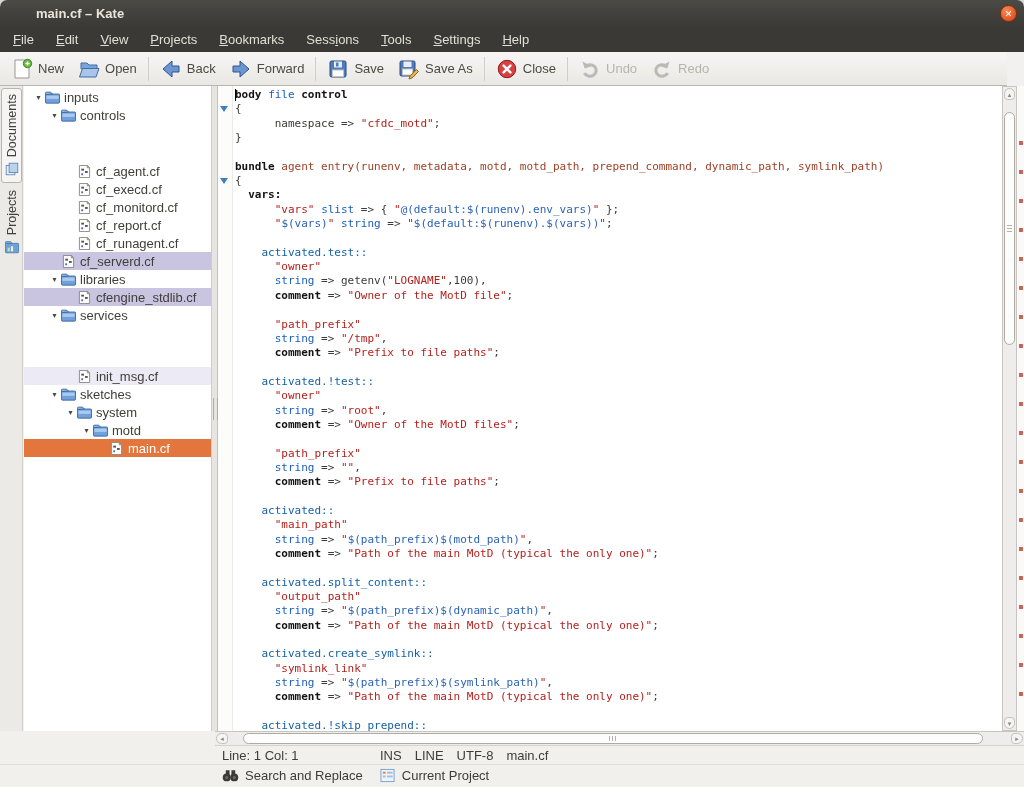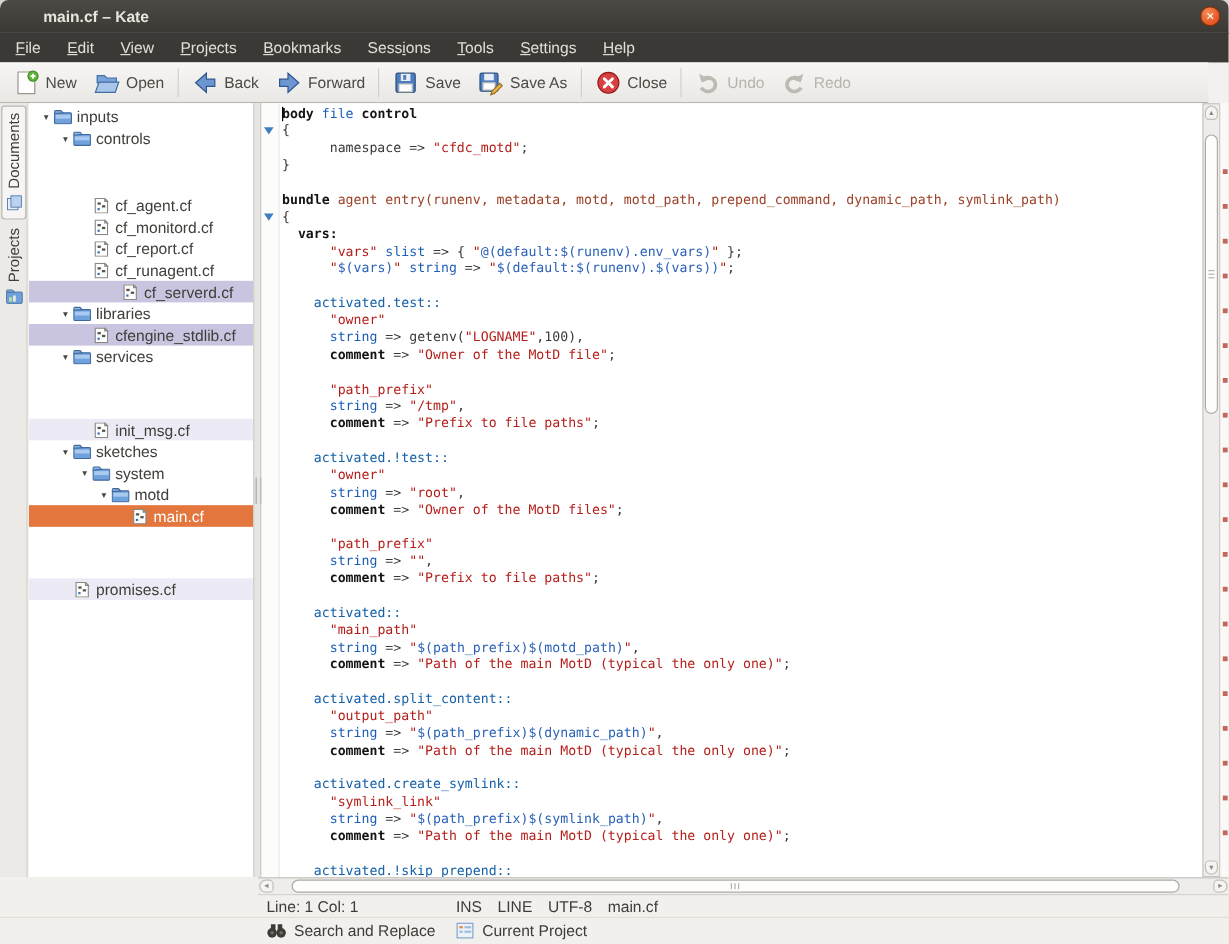--- a/index.html
+++ b/index.html
@@ -269,20 +269,31 @@
       </div>
       <div class="trow" style="padding-left: 40px;">
         <span class="arrow"></span>
         <span class="ticon"><svg viewBox="0 0 13 14">
             <path d="M1 0.5h8.5L12 3v10.5H1z" fill="#fdfdfd" stroke="#8b8880"></path>
             <path d="M9.5 0.5L12 3H9.5z" fill="#d8d6d0" stroke="#8b8880"></path>
             <rect x="3" y="4" width="3" height="2" fill="#55534e"></rect>
             <rect x="7" y="6.5" width="3" height="2" fill="#55534e"></rect>
             <rect x="3" y="9" width="2" height="2" fill="#3e6fae"></rect>
           </svg></span>
+        <span>cf_execd.cf</span>
+      </div>
+      <div class="trow" style="padding-left: 40px;">
+        <span class="arrow"></span>
+        <span class="ticon"><svg viewBox="0 0 13 14">
+            <path d="M1 0.5h8.5L12 3v10.5H1z" fill="#fdfdfd" stroke="#8b8880"></path>
+            <path d="M9.5 0.5L12 3H9.5z" fill="#d8d6d0" stroke="#8b8880"></path>
+            <rect x="3" y="4" width="3" height="2" fill="#55534e"></rect>
+            <rect x="7" y="6.5" width="3" height="2" fill="#55534e"></rect>
+            <rect x="3" y="9" width="2" height="2" fill="#3e6fae"></rect>
+          </svg></span>
         <span>cf_monitord.cf</span>
       </div>
       <div class="trow" style="padding-left: 40px;">
         <span class="arrow"></span>
         <span class="ticon"><svg viewBox="0 0 13 14">
             <path d="M1 0.5h8.5L12 3v10.5H1z" fill="#fdfdfd" stroke="#8b8880"></path>
             <path d="M9.5 0.5L12 3H9.5z" fill="#d8d6d0" stroke="#8b8880"></path>
             <rect x="3" y="4" width="3" height="2" fill="#55534e"></rect>
             <rect x="7" y="6.5" width="3" height="2" fill="#55534e"></rect>
             <rect x="3" y="9" width="2" height="2" fill="#3e6fae"></rect>
@@ -293,21 +304,21 @@
         <span class="arrow"></span>
         <span class="ticon"><svg viewBox="0 0 13 14">
             <path d="M1 0.5h8.5L12 3v10.5H1z" fill="#fdfdfd" stroke="#8b8880"></path>
             <path d="M9.5 0.5L12 3H9.5z" fill="#d8d6d0" stroke="#8b8880"></path>
             <rect x="3" y="4" width="3" height="2" fill="#55534e"></rect>
             <rect x="7" y="6.5" width="3" height="2" fill="#55534e"></rect>
             <rect x="3" y="9" width="2" height="2" fill="#3e6fae"></rect>
           </svg></span>
         <span>cf_runagent.cf</span>
       </div>
-      <div class="trow hl-lavender" style="padding-left: 64px; text-align: right;">
+      <div class="trow hl-lavender" style="padding-left: 24px; text-align: right;">
         <span class="arrow"></span>
         <span class="ticon"><svg viewBox="0 0 13 14">
             <path d="M1 0.5h8.5L12 3v10.5H1z" fill="#fdfdfd" stroke="#8b8880"></path>
             <path d="M9.5 0.5L12 3H9.5z" fill="#d8d6d0" stroke="#8b8880"></path>
             <rect x="3" y="4" width="3" height="2" fill="#55534e"></rect>
             <rect x="7" y="6.5" width="3" height="2" fill="#55534e"></rect>
             <rect x="3" y="9" width="2" height="2" fill="#3e6fae"></rect>
           </svg></span>
         <span>cf_serverd.cf</span>
       </div>
@@ -381,31 +392,20 @@
       <div class="trow hl-selected" style="padding-left: 72px;">
         <span class="arrow"></span>
         <span class="ticon"><svg viewBox="0 0 13 14">
             <path d="M1 0.5h8.5L12 3v10.5H1z" fill="#fdfdfd" stroke="#8b8880"></path>
             <path d="M9.5 0.5L12 3H9.5z" fill="#d8d6d0" stroke="#8b8880"></path>
             <rect x="3" y="4" width="3" height="2" fill="#55534e"></rect>
             <rect x="7" y="6.5" width="3" height="2" fill="#55534e"></rect>
             <rect x="3" y="9" width="2" height="2" fill="#3e6fae"></rect>
           </svg></span>
         <span>main.cf</span>
-      </div>
-      <div class="trow hl-faint" style="padding-left: 24px;">
-        <span class="arrow"></span>
-        <span class="ticon"><svg viewBox="0 0 13 14">
-            <path d="M1 0.5h8.5L12 3v10.5H1z" fill="#fdfdfd" stroke="#8b8880"></path>
-            <path d="M9.5 0.5L12 3H9.5z" fill="#d8d6d0" stroke="#8b8880"></path>
-            <rect x="3" y="4" width="3" height="2" fill="#55534e"></rect>
-            <rect x="7" y="6.5" width="3" height="2" fill="#55534e"></rect>
-            <rect x="3" y="9" width="2" height="2" fill="#3e6fae"></rect>
-          </svg></span>
-        <span>promises.cf</span>
       </div>
     </div>
 
   <div id="splitter"></div>
 
   <div id="editor">
     <div id="iconborder">
         <div class="fold" style="top: 20.35px;"></div>
         <div class="fold" style="top: 92.1px;"></div>
       </div>

